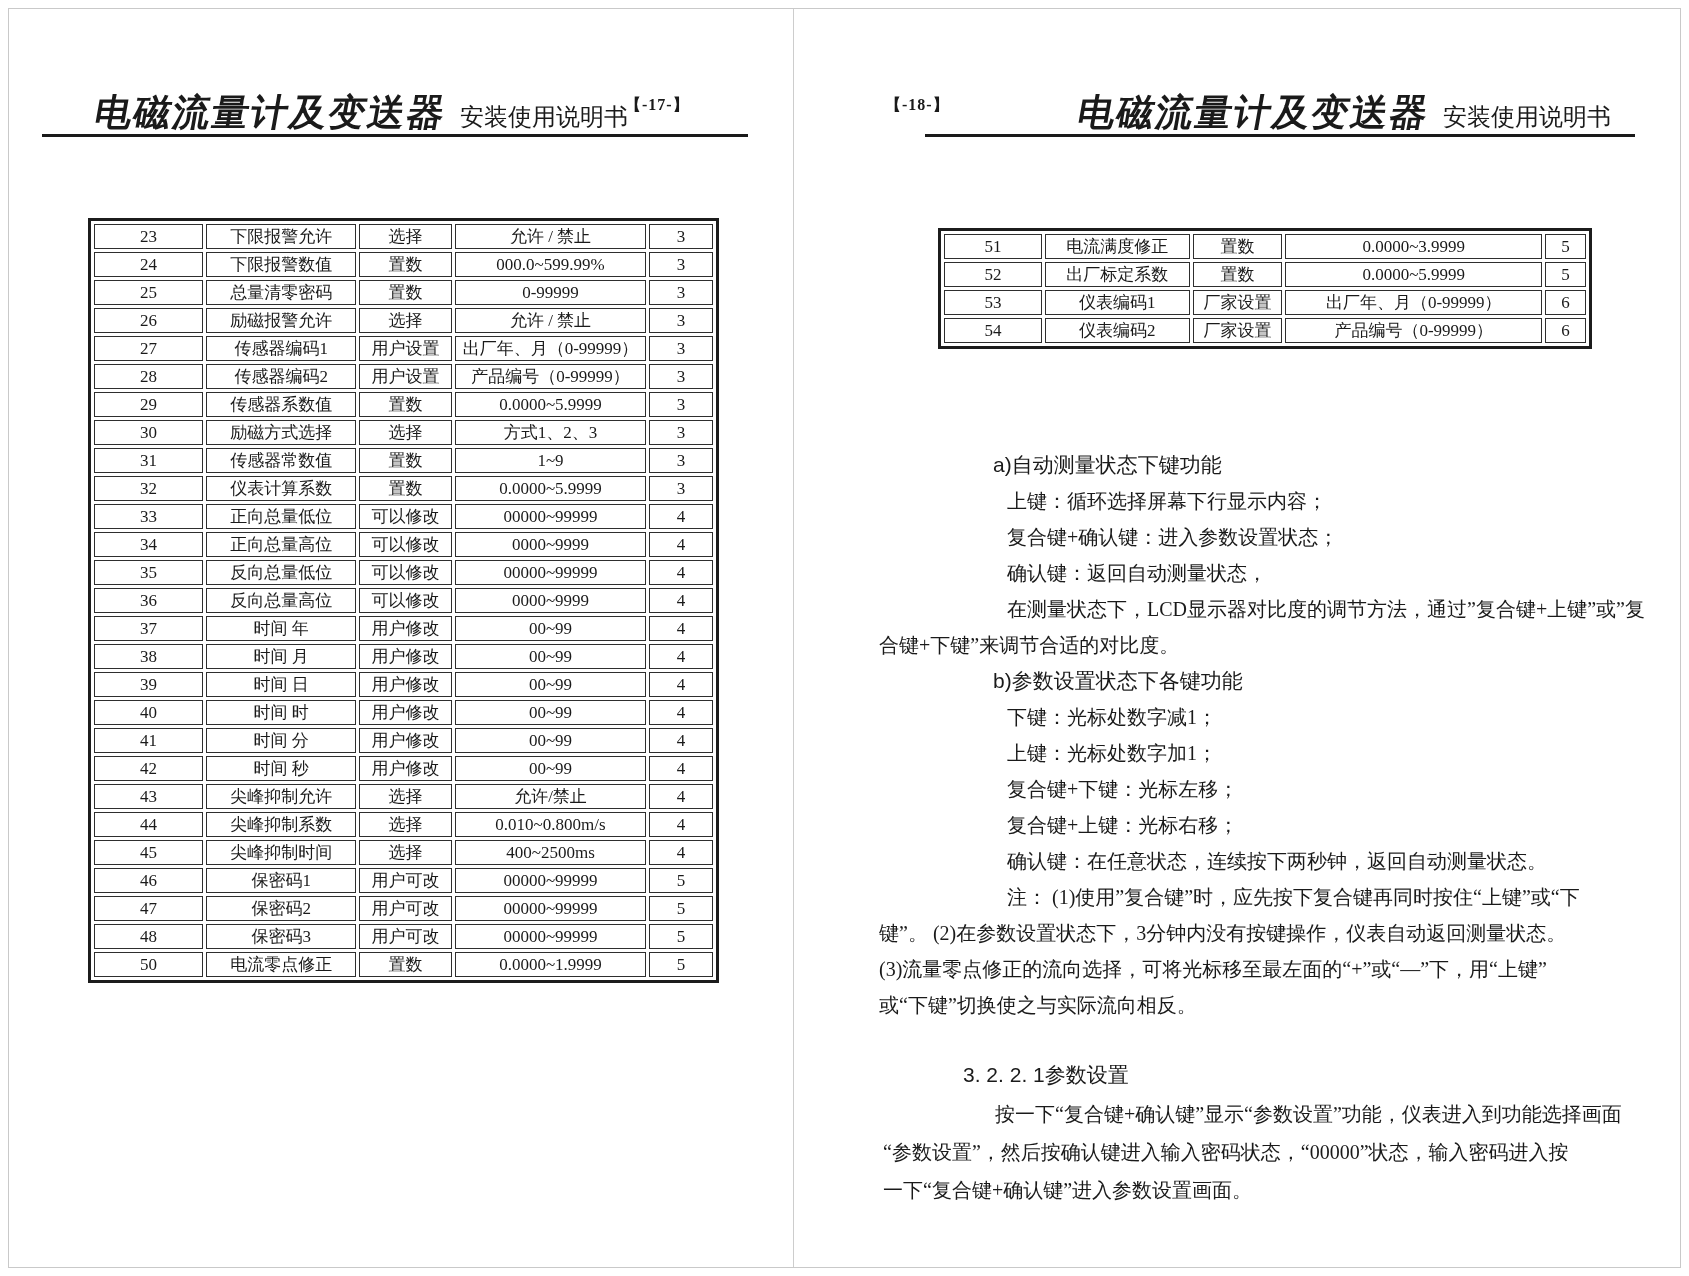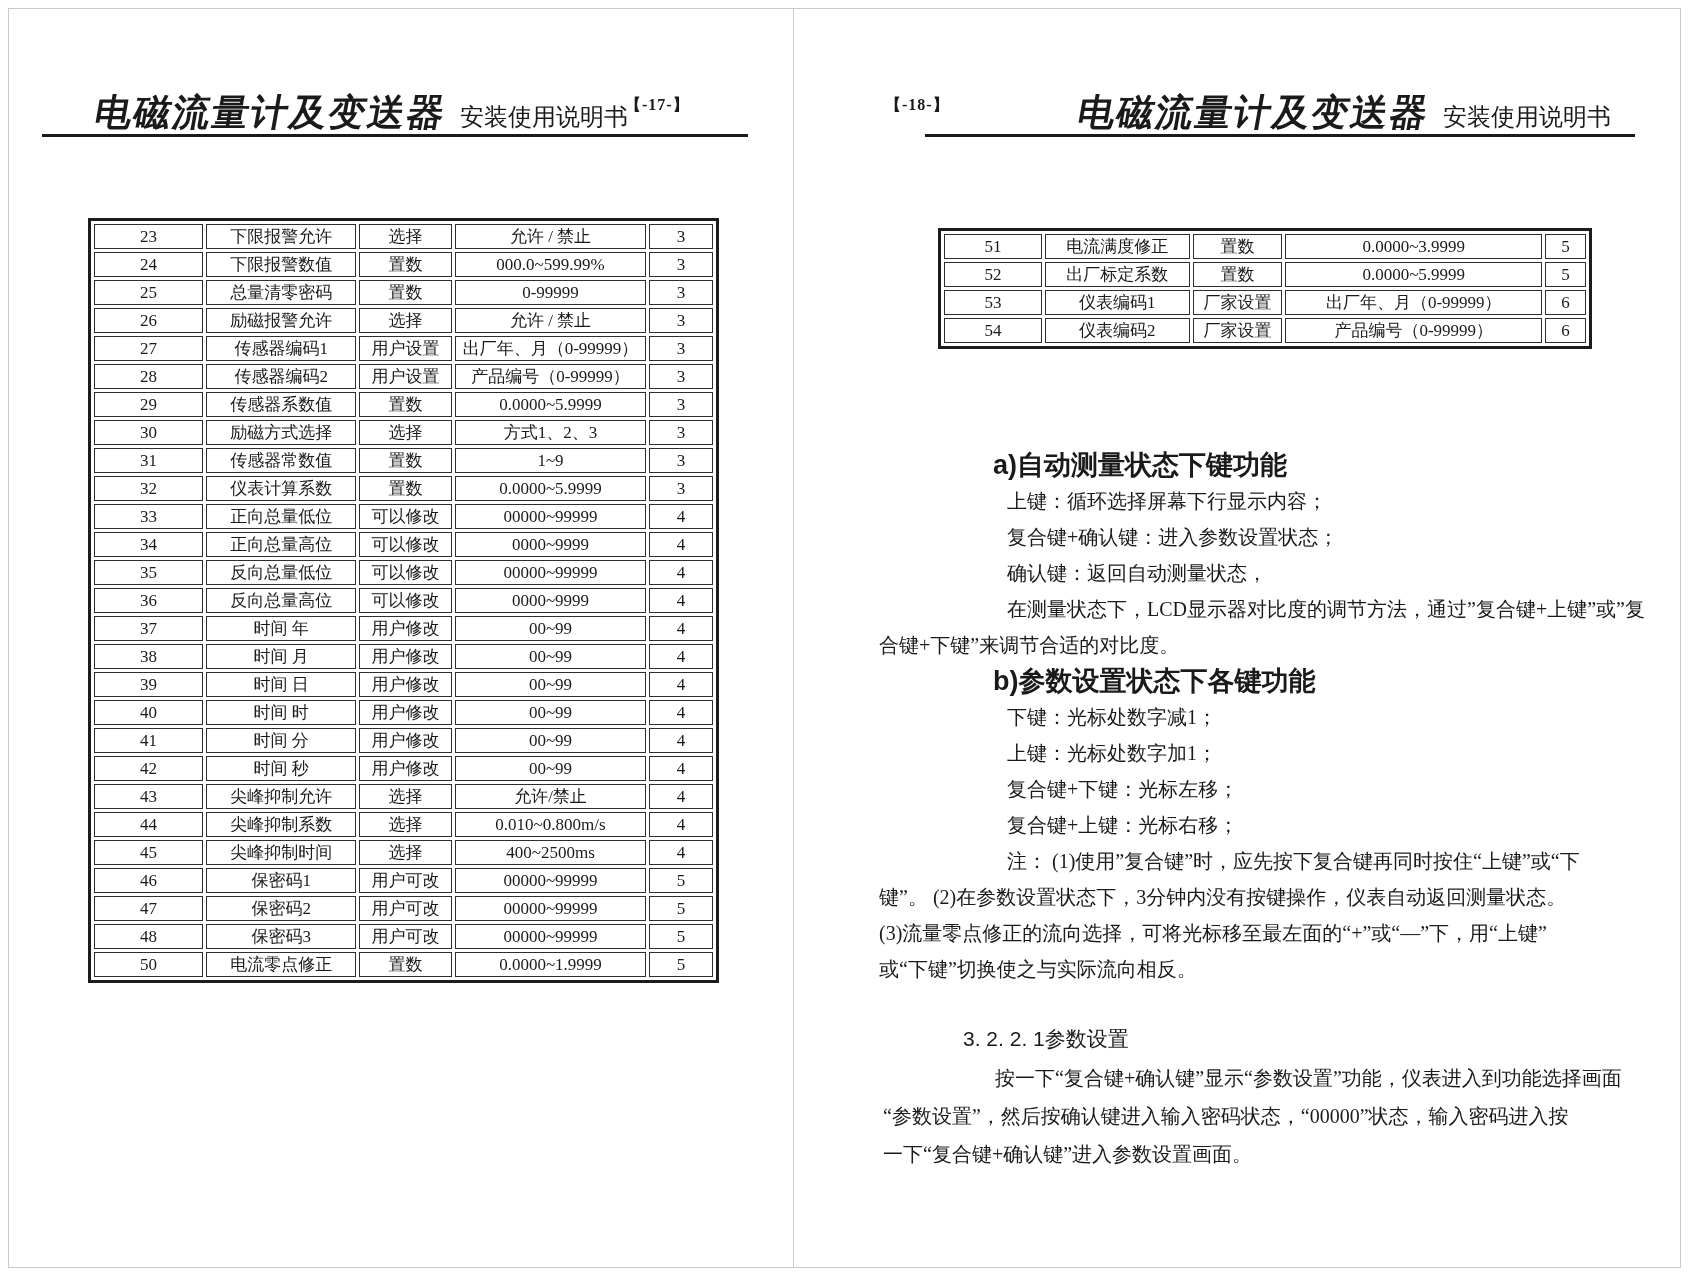--- a/index.html
+++ b/index.html
@@ -67,22 +67,22 @@
   }
   #left-table td{height:23px;}
   #right-table td{height:22px;}
   
   .content{
     position:absolute;left:877px;top:447px;width:716px;
     font-size:20px;
   }
   .line{line-height:36px;white-space:nowrap;}
   .line.h{
-    font-weight:700;font-family:"Liberation Sans",sans-serif;
-    padding-left:116px;font-size:27px;
+    font-weight:400;font-family:"Liberation Sans",sans-serif;
+    padding-left:116px;font-size:21px;
   }
   .line.i{padding-left:130px;}
   .line.f{padding-left:2px;}
   .line.s{
     font-weight:400;font-family:"Liberation Sans",sans-serif;
     padding-left:86px;margin-top:32px;
     font-size:21px;line-height:40px;
   }
   .line.p{padding-left:118px;line-height:38px;}
   .line.q{padding-left:6px;line-height:38px;}
@@ -361,20 +361,21 @@
         <div class="line i">上键：循环选择屏幕下行显示内容；</div>
         <div class="line i">复合键+确认键：进入参数设置状态；</div>
         <div class="line i">确认键：返回自动测量状态，</div>
         <div class="line i">在测量状态下，LCD显示器对比度的调节方法，通过”复合键+上键”或”复</div>
         <div class="line f">合键+下键”来调节合适的对比度。</div>
         <div class="line h">b)参数设置状态下各键功能</div>
         <div class="line i">下键：光标处数字减1；</div>
         <div class="line i">上键：光标处数字加1；</div>
         <div class="line i">复合键+下键：光标左移；</div>
         <div class="line i">复合键+上键：光标右移；</div>
+        <div class="line i">确认键：在任意状态，连续按下两秒钟，返回自动测量状态。</div>
         <div class="line i">注： (1)使用”复合键”时，应先按下复合键再同时按住“上键”或“下</div>
         <div class="line f">键”。  (2)在参数设置状态下，3分钟内没有按键操作，仪表自动返回测量状态。</div>
         <div class="line f">(3)流量零点修正的流向选择，可将光标移至最左面的“+”或“—”下，用“上键”</div>
         <div class="line f">或“下键”切换使之与实际流向相反。</div>
         <div class="line s">3. 2. 2. 1参数设置</div>
         <div class="line p">按一下“复合键+确认键”显示“参数设置”功能，仪表进入到功能选择画面</div>
         <div class="line q">“参数设置”，然后按确认键进入输入密码状态，“00000”状态，输入密码进入按</div>
         <div class="line q">一下“复合键+确认键”进入参数设置画面。</div>
       </div>
   </div>

